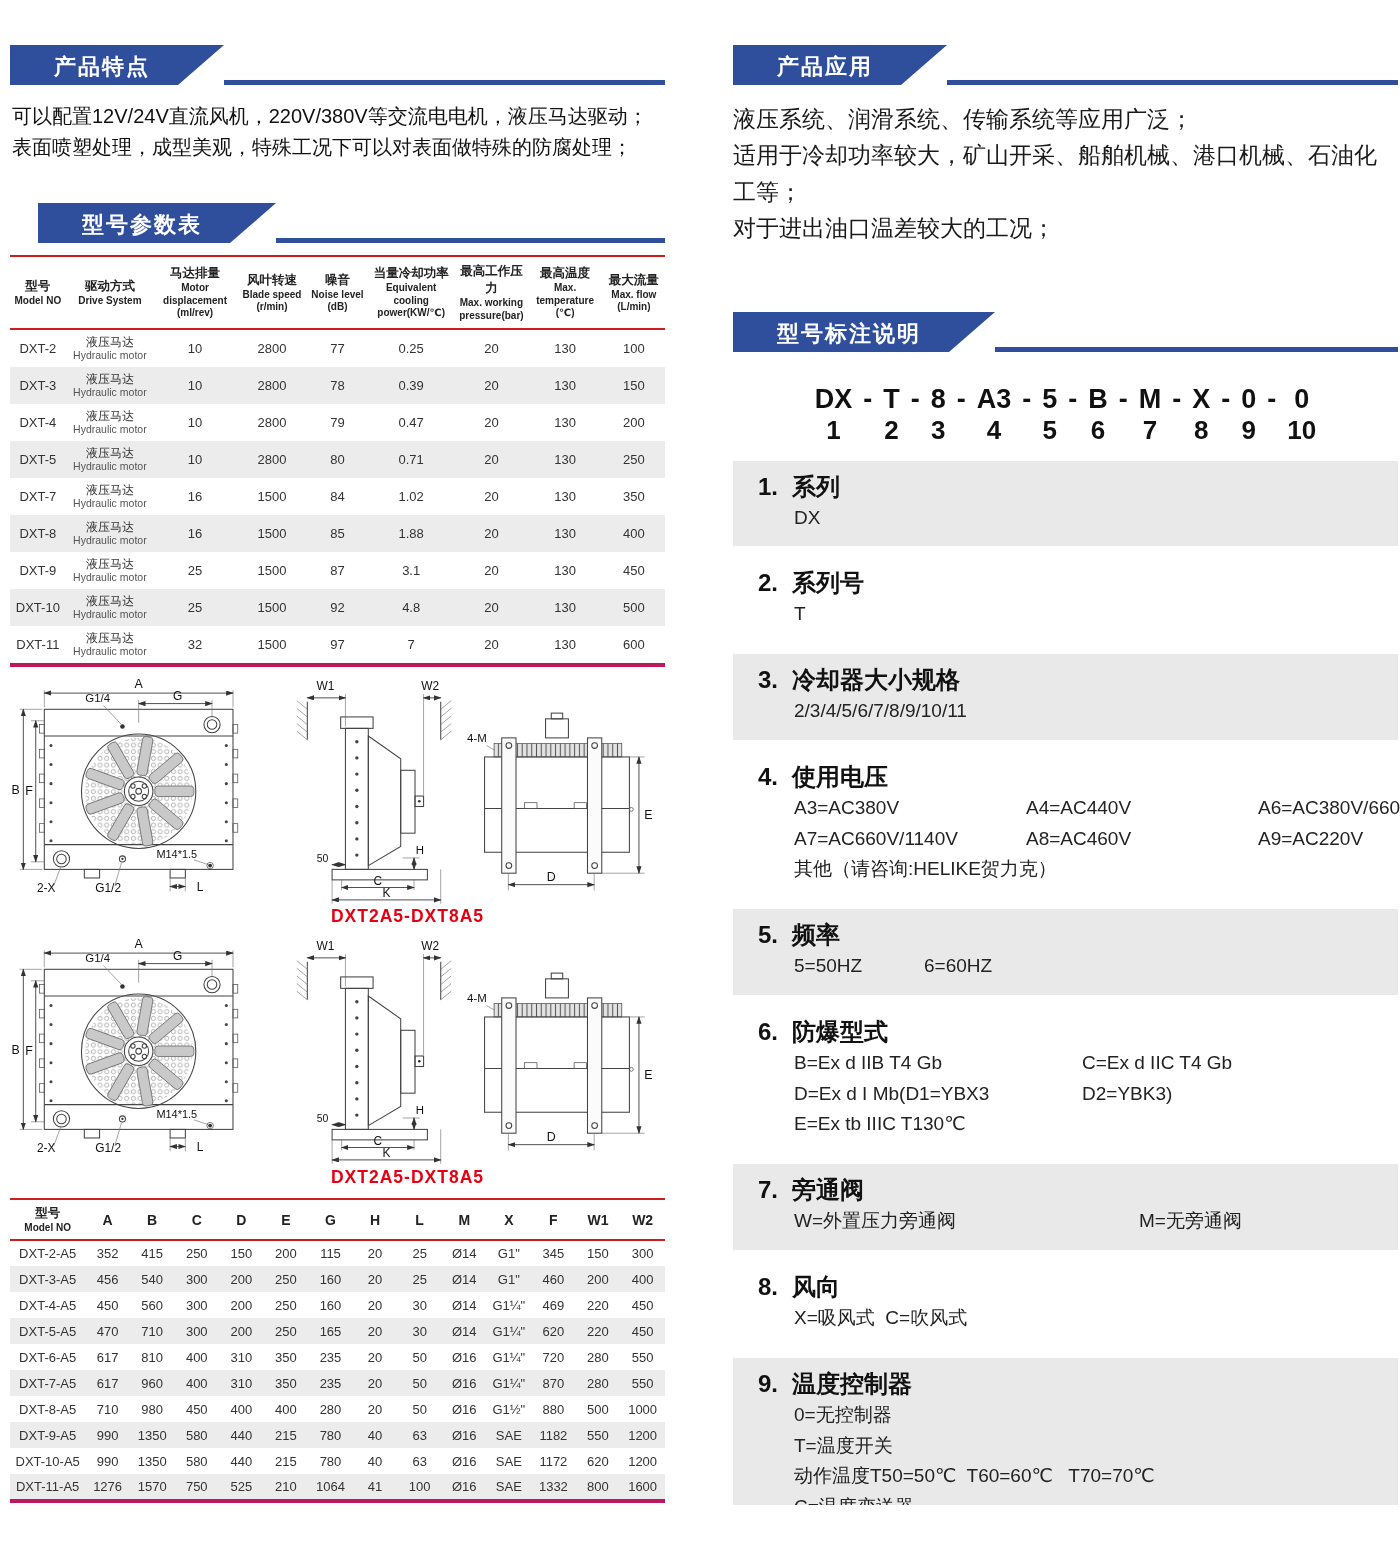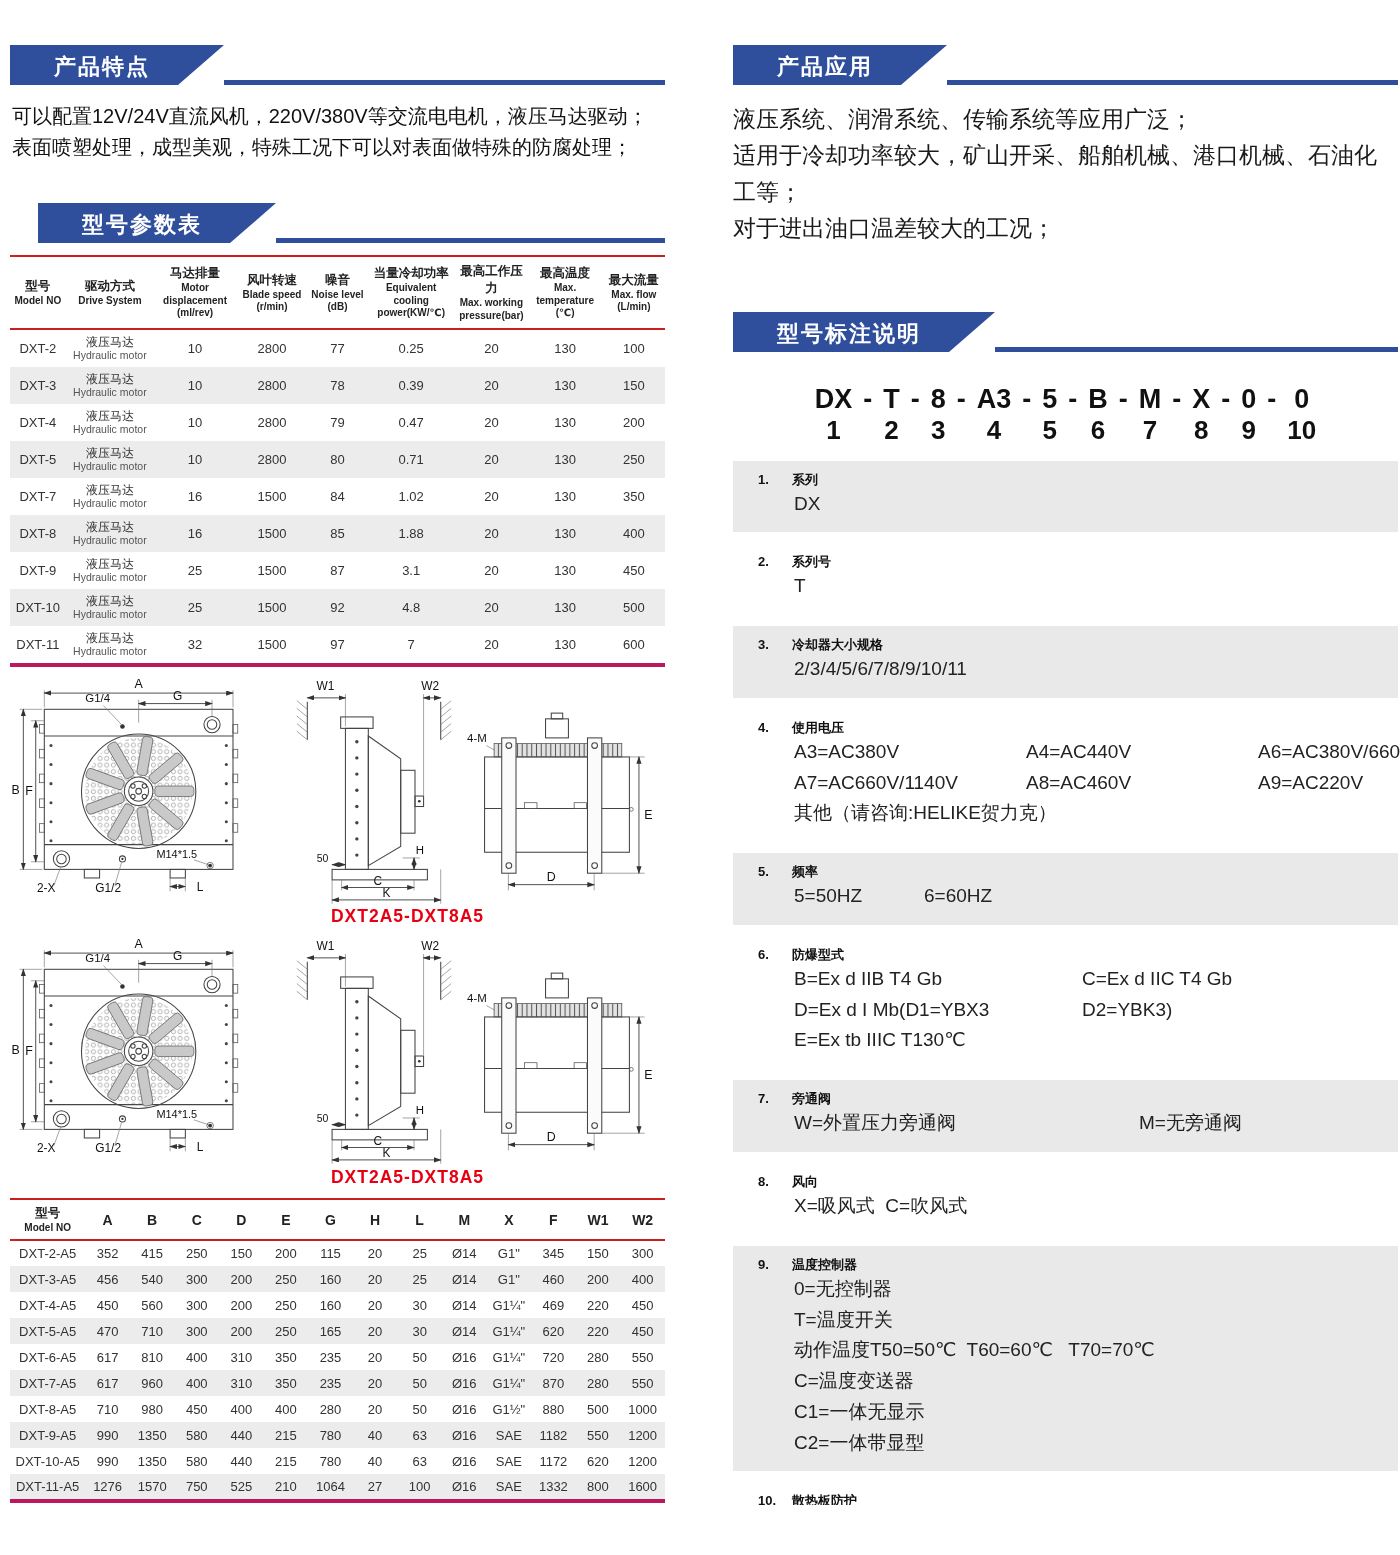--- a/index.html
+++ b/index.html
@@ -60,21 +60,21 @@
   .app-intro{margin-top:16px;font-size:23px;line-height:1.58;}
   .designation-block{margin:32px auto 14px auto;width:fit-content;}
   .code-row{display:flex;align-items:flex-start;}
   .code-seg{display:flex;flex-direction:column;align-items:center;padding:0 6px;}
   .code-seg.sep{padding:0 5px;}
   .code-top{font-size:27px;font-weight:bold;color:#111;line-height:1.15;}
   .code-idx{font-size:26px;font-weight:bold;color:#111;line-height:1.2;}
 
   .spec-section{padding:10px 18px 13px 25px;margin-bottom:11px;}
   .spec-section.gray{background:var(--stripe-gray);}
-  .spec-head{font-size:13px;font-weight:bold;color:#111;}
+  .spec-head{font-size:24px;font-weight:bold;color:#111;}
   .spec-num{display:inline-block;min-width:34px;}
   .spec-line{margin-left:36px;font-size:19px;line-height:1.62;color:#222;white-space:pre-wrap;}
   .spec-grid{display:grid;margin-left:36px;font-size:19px;line-height:1.62;color:#222;}
   .spec-item{white-space:pre-wrap;}
 </style>
 </head>
 <body>
 
 <div class="page">
   <div class="columns">
@@ -824,21 +824,21 @@
               <td>1200</td>
             </tr>
             <tr>
               <td>DXT-11-A5</td>
               <td>1276</td>
               <td>1570</td>
               <td>750</td>
               <td>525</td>
               <td>210</td>
               <td>1064</td>
-              <td>27</td>
+              <td>41</td>
               <td>100</td>
               <td>Ø16</td>
               <td>SAE</td>
               <td>1332</td>
               <td>800</td>
               <td>1600</td>
             </tr>
           </tbody>
       </table>
     </div>

